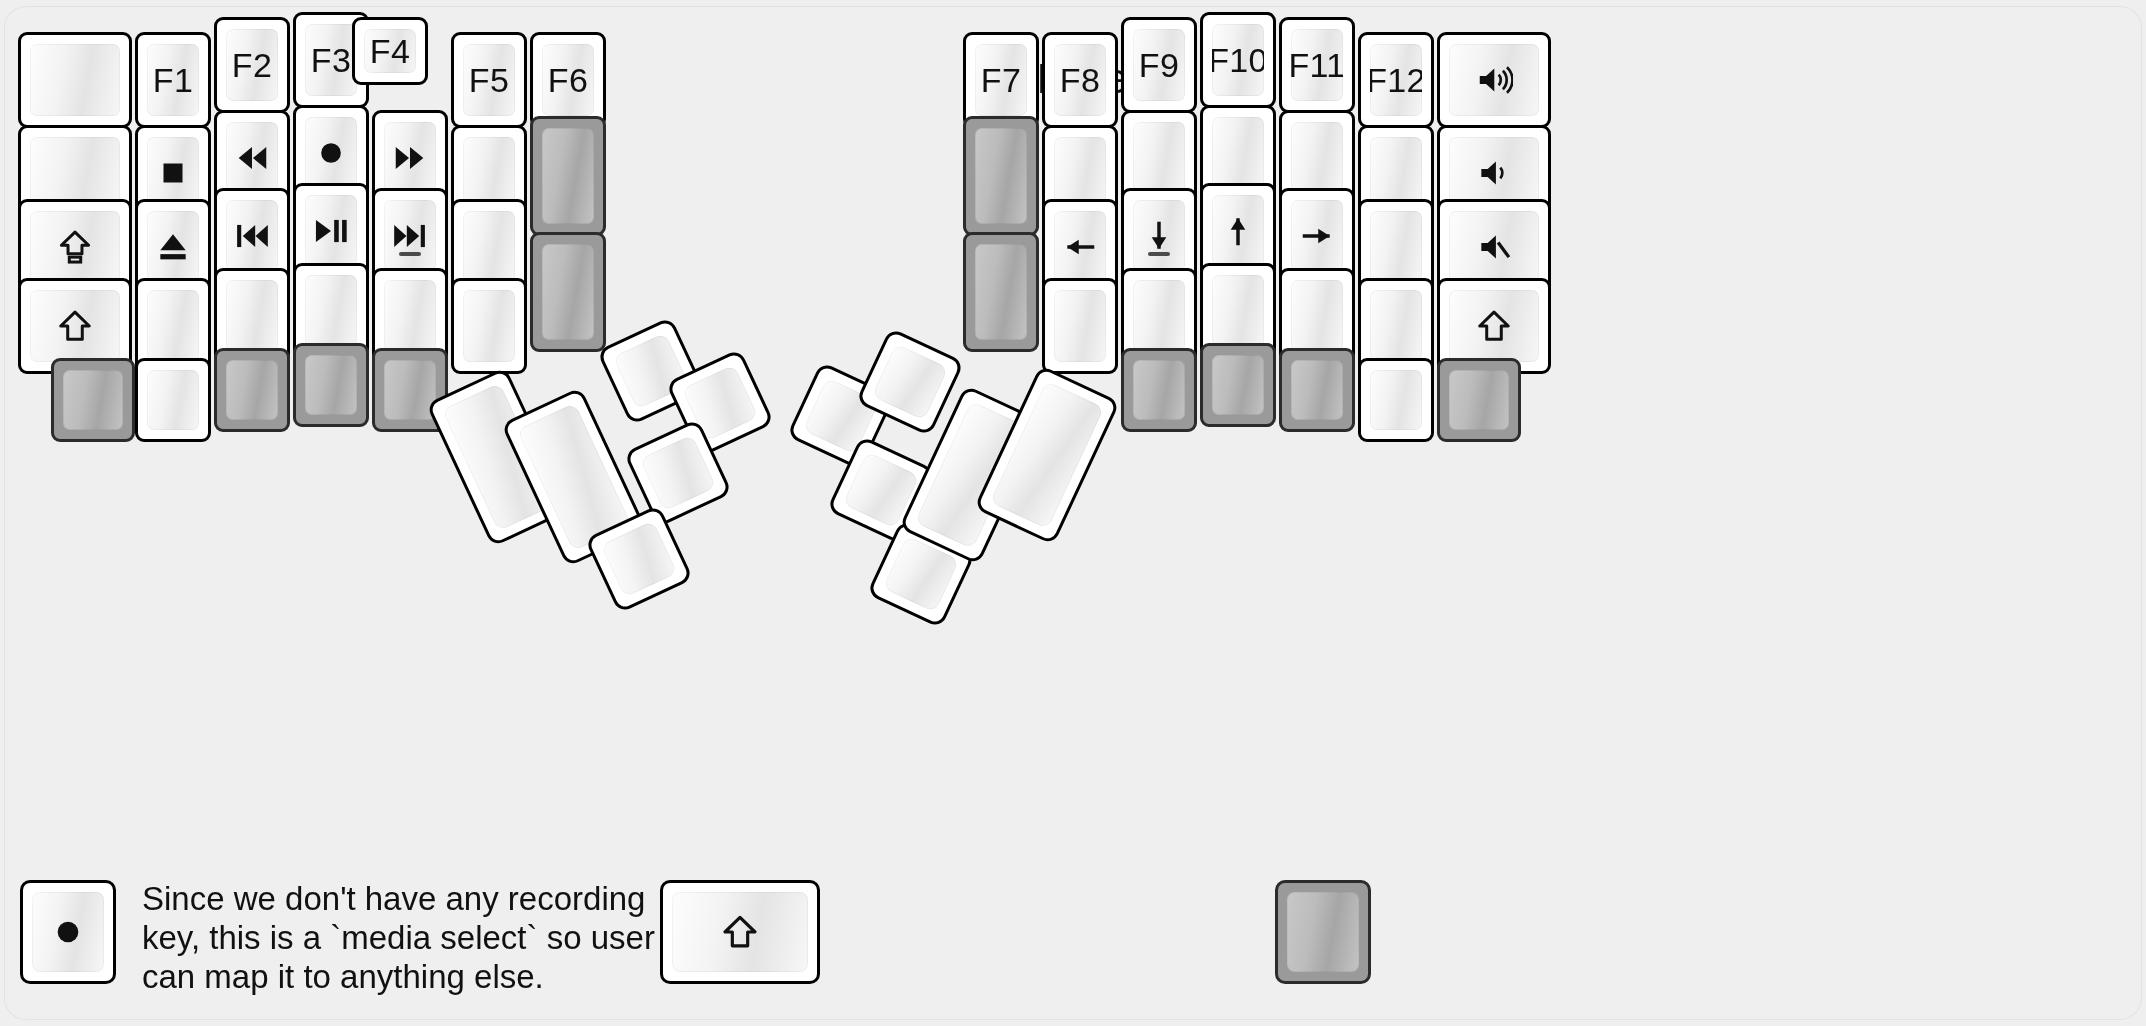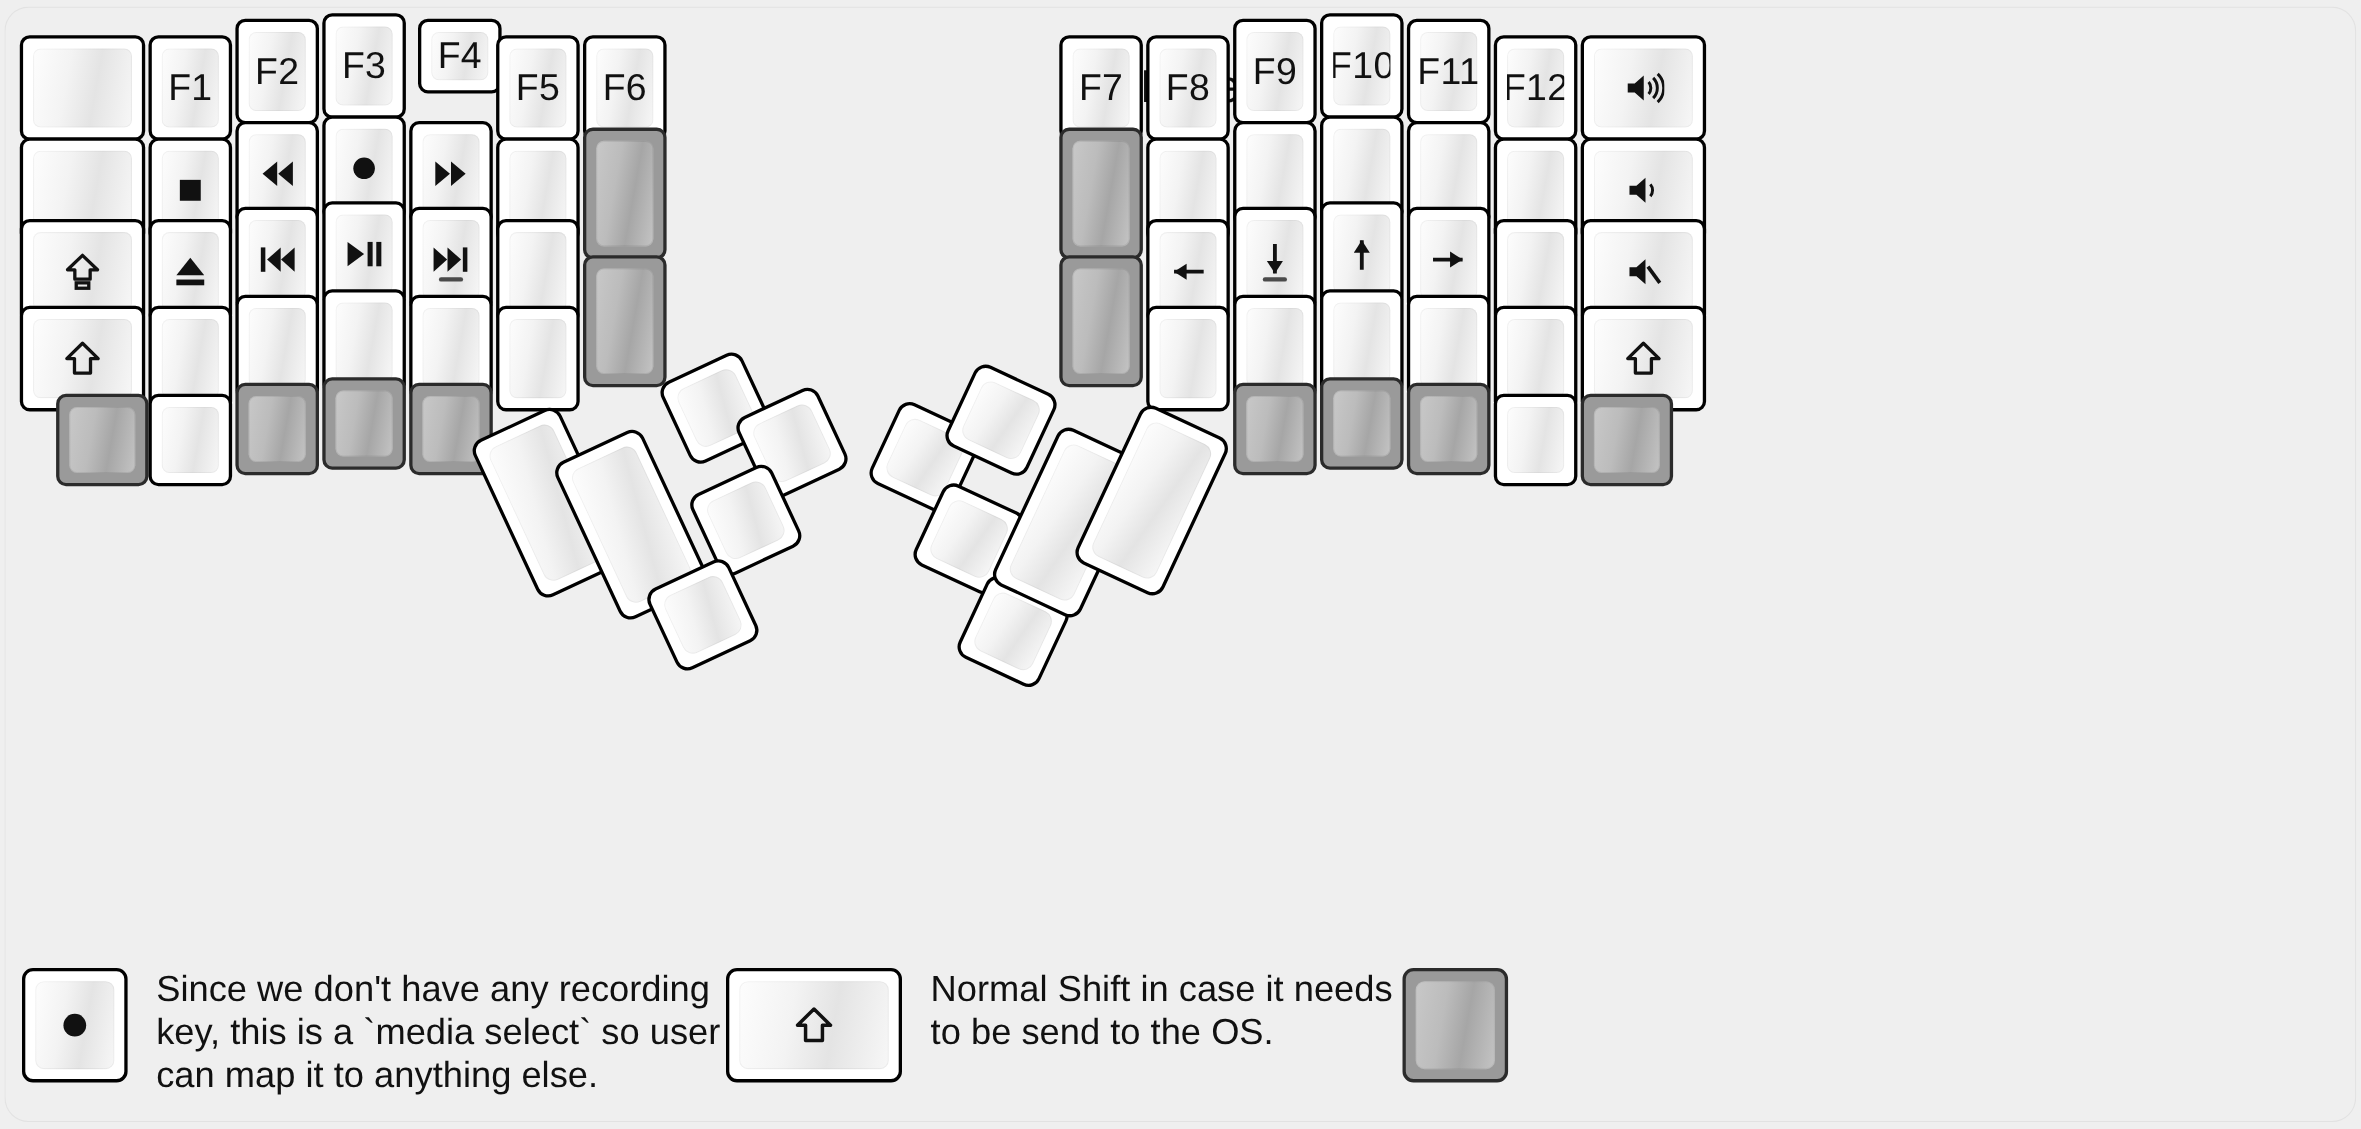--- a/index.html
+++ b/index.html
@@ -200,21 +200,21 @@
             </svg>
           </span>
         </div>
       </div>
       <div class="key" style="left: 293px; top: 263px; width: 76px; height: 96px;">
         <div class="cap"></div>
       </div>
       <div class="key trans" style="left: 293px; top: 343px; width: 76px; height: 84px;">
         <div class="cap"></div>
       </div>
-      <div class="key" style="left: 380px; top: 17px; width: 76px; height: 68px;">
+      <div class="key" style="left: 352px; top: 17px; width: 76px; height: 68px;">
         <div class="cap">
           <span class="legend-text">F4</span>
         </div>
       </div>
       <div class="key" style="left: 372px; top: 110px; width: 76px; height: 96px;">
         <div class="cap">
           <span>
             <svg class="ico" width="38" height="38" viewBox="0 0 24 24" fill="#111">
               <path d="M3 5 L3 19 L11.4 12 Z"></path>
               <path d="M12 5 L12 19 L20.4 12 Z"></path>
@@ -489,22 +489,20 @@
 can map it to anything else.</div>
       </div>
       <div class="foot" style="left: 660px; top: 880px;">
         <div class="fkey" style="width: 160px; height: 104px;">
           <div class="cap">
             <svg class="ico" width="40" height="40" viewBox="0 0 24 24" fill="#111">
               <path d="M12 3.2 L21 12 L16.6 12 L16.6 20.3 L7.4 20.3 L7.4 12 L3 12 Z" fill="none" stroke="#111" stroke-width="1.9" stroke-linejoin="round"></path>
             </svg>
           </div>
         </div>
-        <div class="ftext">Normal Shift in case it needs
-to be send to the OS.</div>
       </div>
       <div class="foot" style="left: 1275px; top: 880px;">
         <div class="fkey trans" style="width: 96px; height: 104px;">
           <div class="cap"></div>
         </div>
       </div>
     </div>
 </div>
 
 </body></html>

